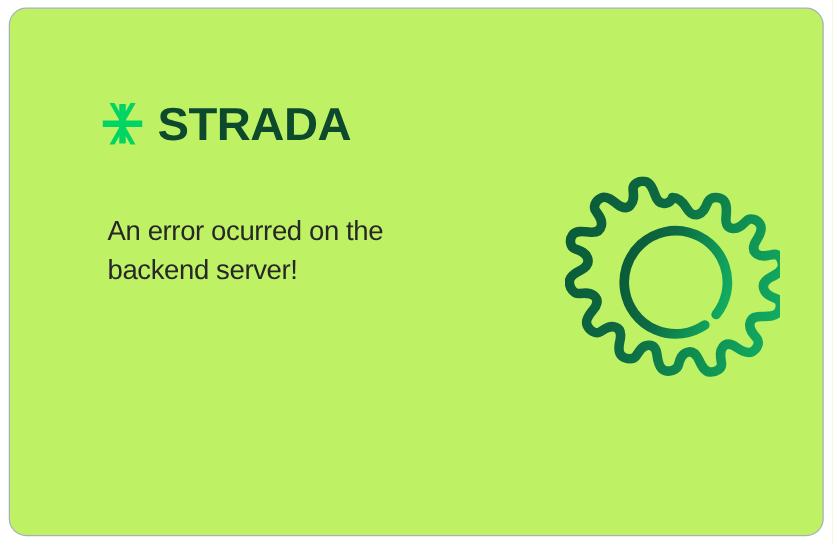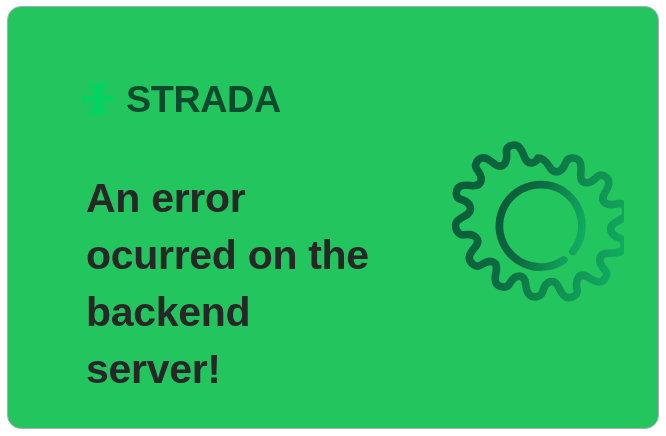--- a/index.html
+++ b/index.html
@@ -13,21 +13,21 @@
     font-family: "Liberation Sans", sans-serif;
     -webkit-font-smoothing: antialiased;
   }
 
   #error-card {
     position: absolute;
     left: 7px;
     top: 6px;
     width: 652px;
     height: 423px;
-    background: #22c55e;
+    background: #bef264;
     border: 1px solid #a9aeb8;
     border-radius: 14px;
     overflow: hidden;
   }
 
   
   #brand-logo {
     position: absolute;
     left: 70px;
     top: 68px;
@@ -56,22 +56,22 @@
     transform-origin: left center;
   }
 
   
   #error-message {
     position: absolute;
     left: 78px;
     top: 163px;
     width: 300px;
     font-family: "Liberation Sans", sans-serif;
-    font-size: 41px;
-    font-weight: bold;
+    font-size: 22px;
+    font-weight: normal;
     line-height: 1.39;
     letter-spacing: -0.3px;
     color: #272727;
     white-space: pre-line;
   }
 
   
   #gear-illustration {
     position: absolute;
     left: 444px;

